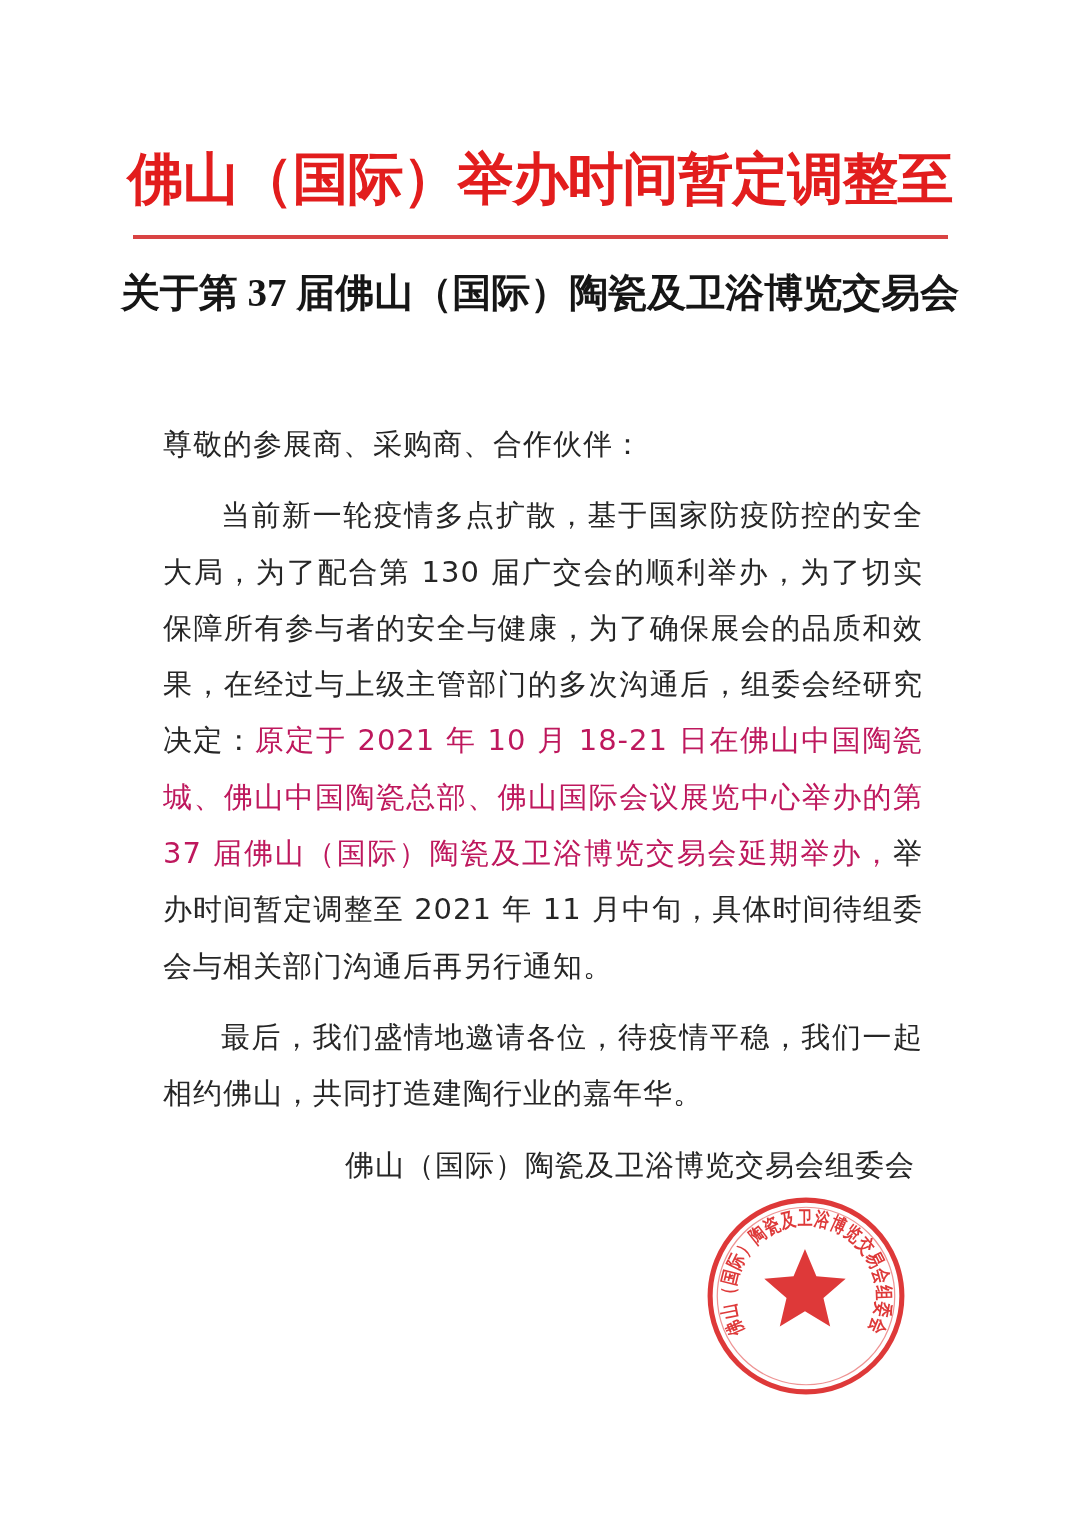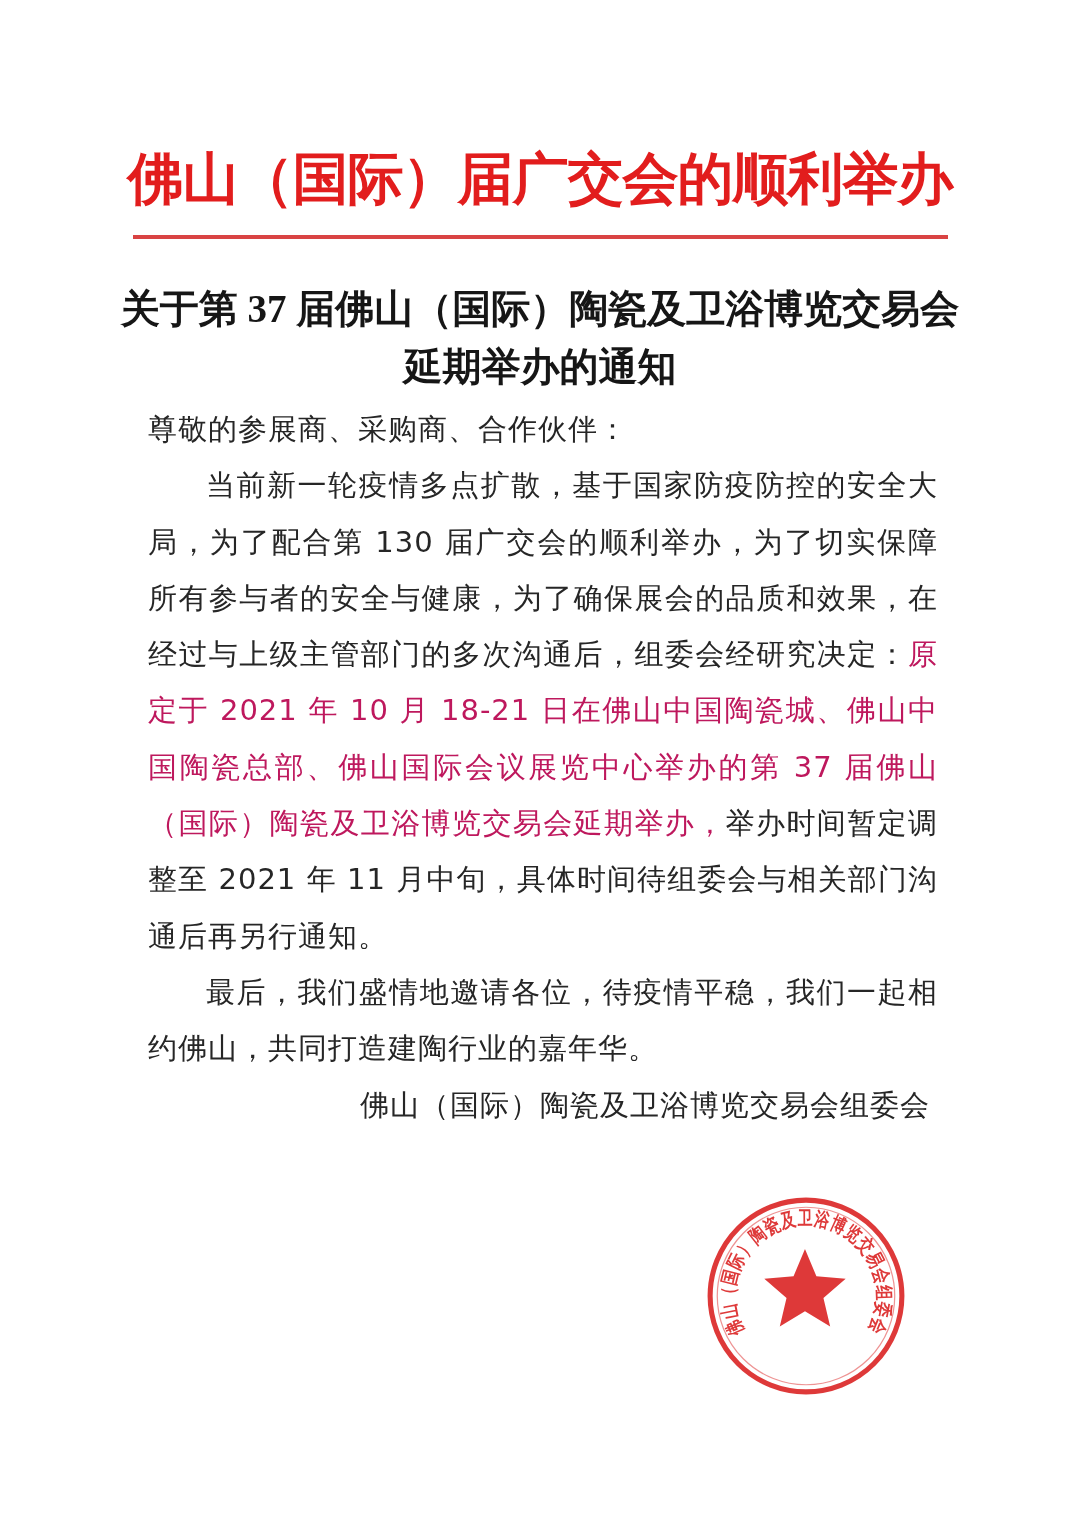--- a/index.html
+++ b/index.html
@@ -38,34 +38,33 @@
     position: absolute;
     top: 264px;
     left: 0;
     width: 100%;
     text-align: center;
     font-family: "Liberation Serif", "DejaVu Serif", serif;
     font-size: 39px;
     font-weight: bold;
     line-height: 58px;
     color: #161616;
-    margin-top: 16px;
   }
   .content {
     position: absolute;
     top: 401px;
     left: 148px;
     width: 790px;
     font-size: 29px;
     line-height: 56.3px;
     letter-spacing: 1px;
     color: #262626;
     text-align: justify;
   }
-  .content p { margin: 0; }
+  .content p { margin: 15px; }
   .indent { text-indent: 2em; }
   .bold-seg { font-weight: normal; color: #be185d; }
   .closing-sign {
     text-align: right;
     padding-right: 8px;
   }
   .closing-date {
     text-align: right;
     padding-right: 22px;
   }
@@ -86,27 +85,26 @@
     letter-spacing: 1px;
     fill: #dc2a2a;
     font-family: "Liberation Serif", "DejaVu Serif", serif;
   }
 </style>
 </head>
 <body>
 
 <div class="page">
 
-  <div class="letterhead">佛山（国际）届广交会的顺利举办</div>
+  <div class="letterhead">佛山（国际）举办时间暂定调整至</div>
 
   <div class="divider"></div>
 
   <div class="doc-title">
     <div>关于第 37 届佛山（国际）陶瓷及卫浴博览交易会</div>
-    <div>延期举办的通知</div>
   </div>
 
   <div class="content">
     <p>尊敬的参展商、采购商、合作伙伴：</p>
 
     <p class="indent"><span>当前新一轮疫情多点扩散，基于国家防疫防控的安全大局，为了配合第 130 届广交会的顺利举办，为了切实保障所有参与者的安全与健康，为了确保展会的品质和效果，在经过与上级主管部门的多次沟通后，组委会经研究决定：</span><span class="bold-seg">原定于 2021 年 10 月 18-21 日在佛山中国陶瓷城、佛山中国陶瓷总部、佛山国际会议展览中心举办的第 37 届佛山（国际）陶瓷及卫浴博览交易会延期举办，</span><span>举办时间暂定调整至 2021 年 11 月中旬，具体时间待组委会与相关部门沟通后再另行通知。</span></p>
 
 
     <p class="indent">最后，我们盛情地邀请各位，待疫情平稳，我们一起相约佛山，共同打造建陶行业的嘉年华。</p>
 

